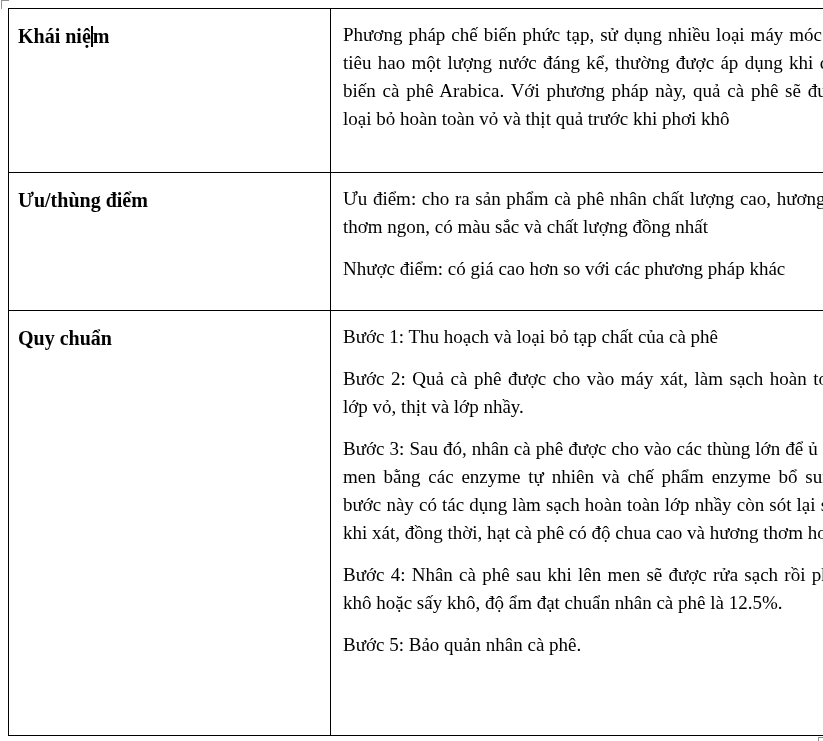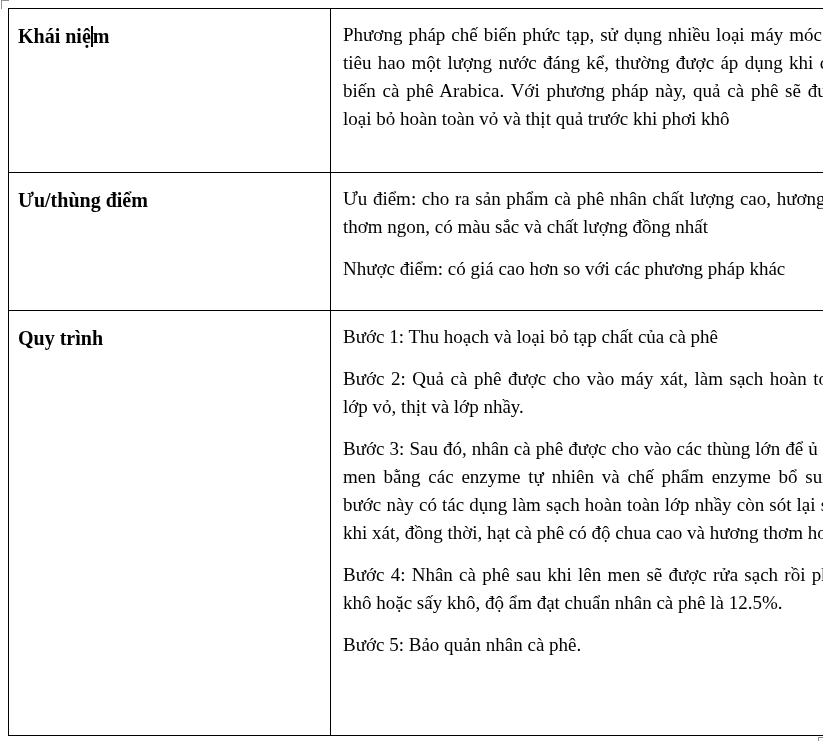--- a/index.html
+++ b/index.html
@@ -101,21 +101,21 @@
           <span>Ưu/thùng điểm</span>
         </td>
         <td class="content-cell">
           <p>Ưu điểm: cho ra sản phẩm cà phê nhân chất lượng cao, hương vị thơm ngon, có màu sắc và chất lượng đồng nhất</p>
           <p>Nhược điểm: có giá cao hơn so với các phương pháp khác</p>
         </td>
       </tr>
 
       <tr style="height:425px;">
         <td class="label-cell">
-          <span>Quy trình</span>
+          <span>Quy chuẩn</span>
         </td>
         <td class="content-cell">
           <p>Bước 1: Thu hoạch và loại bỏ tạp chất của cà phê</p>
           <p>Bước 2: Quả cà phê được cho vào máy xát, làm sạch hoàn toàn lớp vỏ, thịt và lớp nhầy.</p>
           <p>Bước 3: Sau đó, nhân cà phê được cho vào các thùng lớn để ủ lên men bằng các enzyme tự nhiên và chế phẩm enzyme bổ sung, bước này có tác dụng làm sạch hoàn toàn lớp nhầy còn sót lại sau khi xát, đồng thời, hạt cà phê có độ chua cao và hương thơm hơn.</p>
           <p>Bước 4: Nhân cà phê sau khi lên men sẽ được rửa sạch rồi phơi khô hoặc sấy khô, độ ẩm đạt chuẩn nhân cà phê là 12.5%.</p>
           <p>Bước 5: Bảo quản nhân cà phê.</p>
         </td>
       </tr>
     </tbody>

